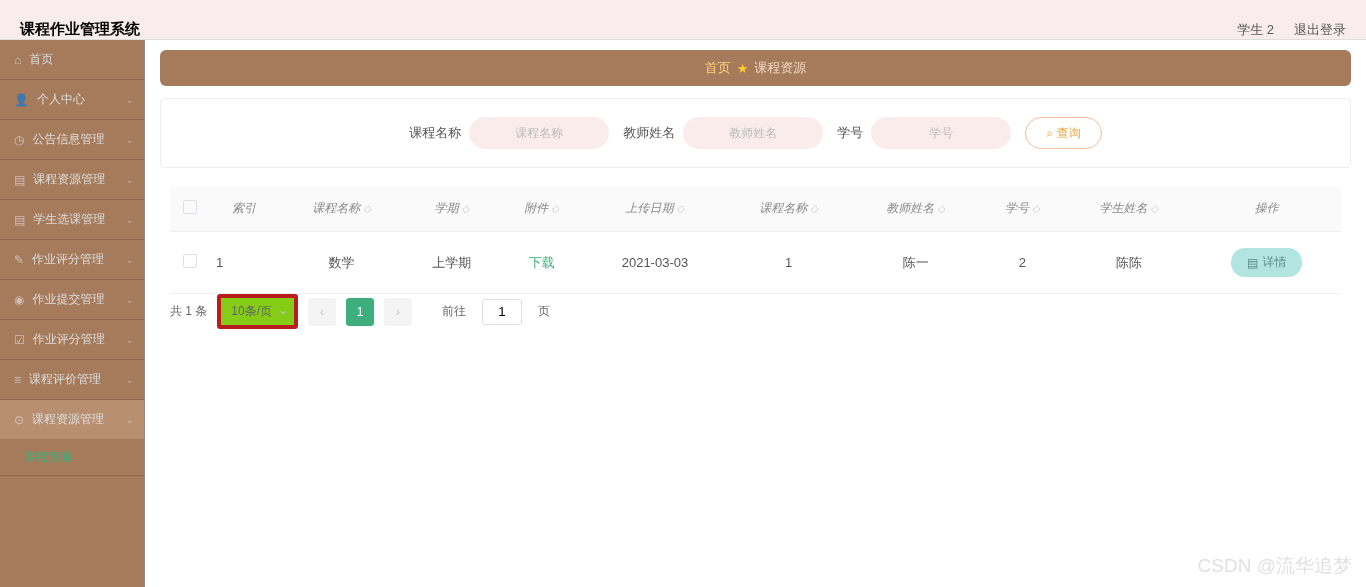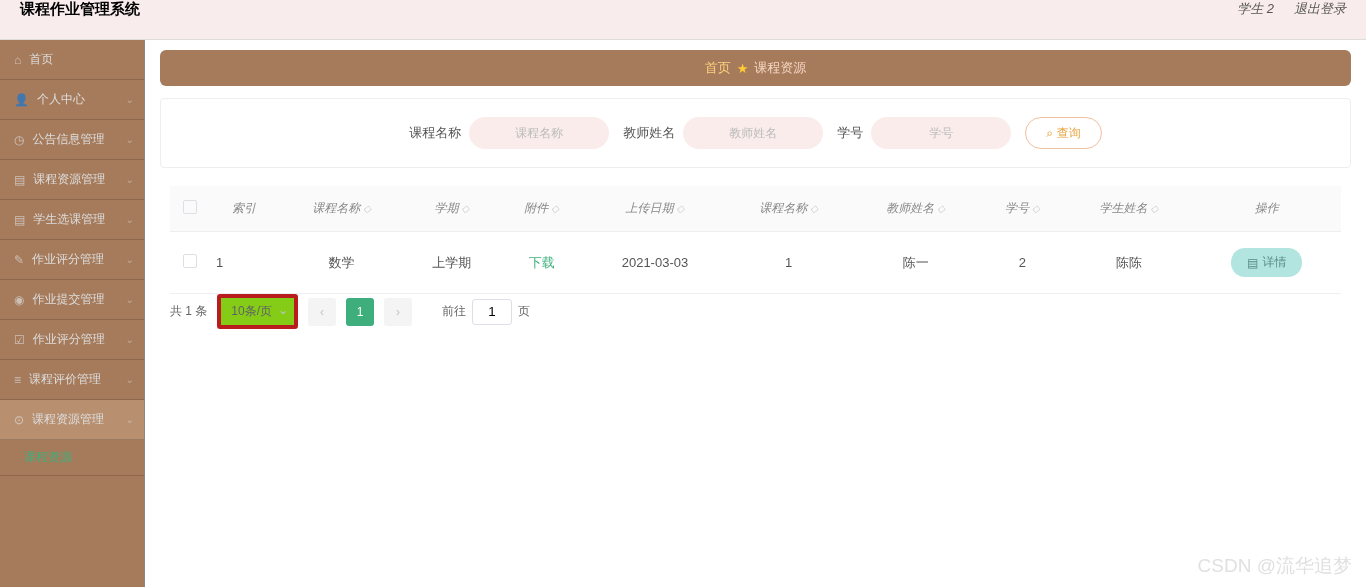--- a/index.html
+++ b/index.html
@@ -3,27 +3,27 @@
   <meta charset="utf-8">
   <style>
     * { margin: 0; padding: 0; box-sizing: border-box; }
     body { font-family: "Microsoft YaHei", Arial, sans-serif; font-size: 13px; background: #f5f5f5; color: #333; }
     
     .header {
       background: #f9ecec;
       height: 40px;
       display: flex;
       justify-content: space-between;
-      align-items: flex-start;
+      align-items: flex-end;
       padding: 0 20px;
       border-bottom: 1px solid #ddd;
     }
     .header-title { font-weight: bold; font-size: 15px; color: #000; }
     .header-right { display: flex; gap: 20px; color: #555; font-size: 13px; }
-    .header-right span { cursor: pointer; font-style: italic; }
+    .header-right span { cursor: pointer; }
     
     .container { display: flex; height: calc(100vh - 40px); }
     
     .sidebar {
       width: 145px;
       background: #a67b5b;
       color: #ccc;
       overflow-y: auto;
       border-right: 1px solid #888;
     }
@@ -175,21 +175,21 @@
     .page-num {
       width: 28px; height: 28px;
       background: #3eaf7c;
       color: #fff;
       border-radius: 3px;
       display: flex;
       align-items: center;
       justify-content: center;
       cursor: pointer;
     }
-    .page-goto { display: flex; align-items: center; gap: 6px; margin-left: 20px; }
+    .page-goto { display: flex; align-items: center; gap: 16px; margin-left: 20px; }
     .page-goto input { width: 40px; height: 26px; border: 1px solid #dcdfe6; border-radius: 3px; text-align: center; }
     
     .watermark { position: fixed; bottom: 8px; right: 14px; color: #ccc; font-size: 19px; opacity: 0.6; }
   </style>
 </head>
 <body>
 
 <div class="header">
   <div class="header-title">课程作业管理系统</div>
   <div class="header-right">

